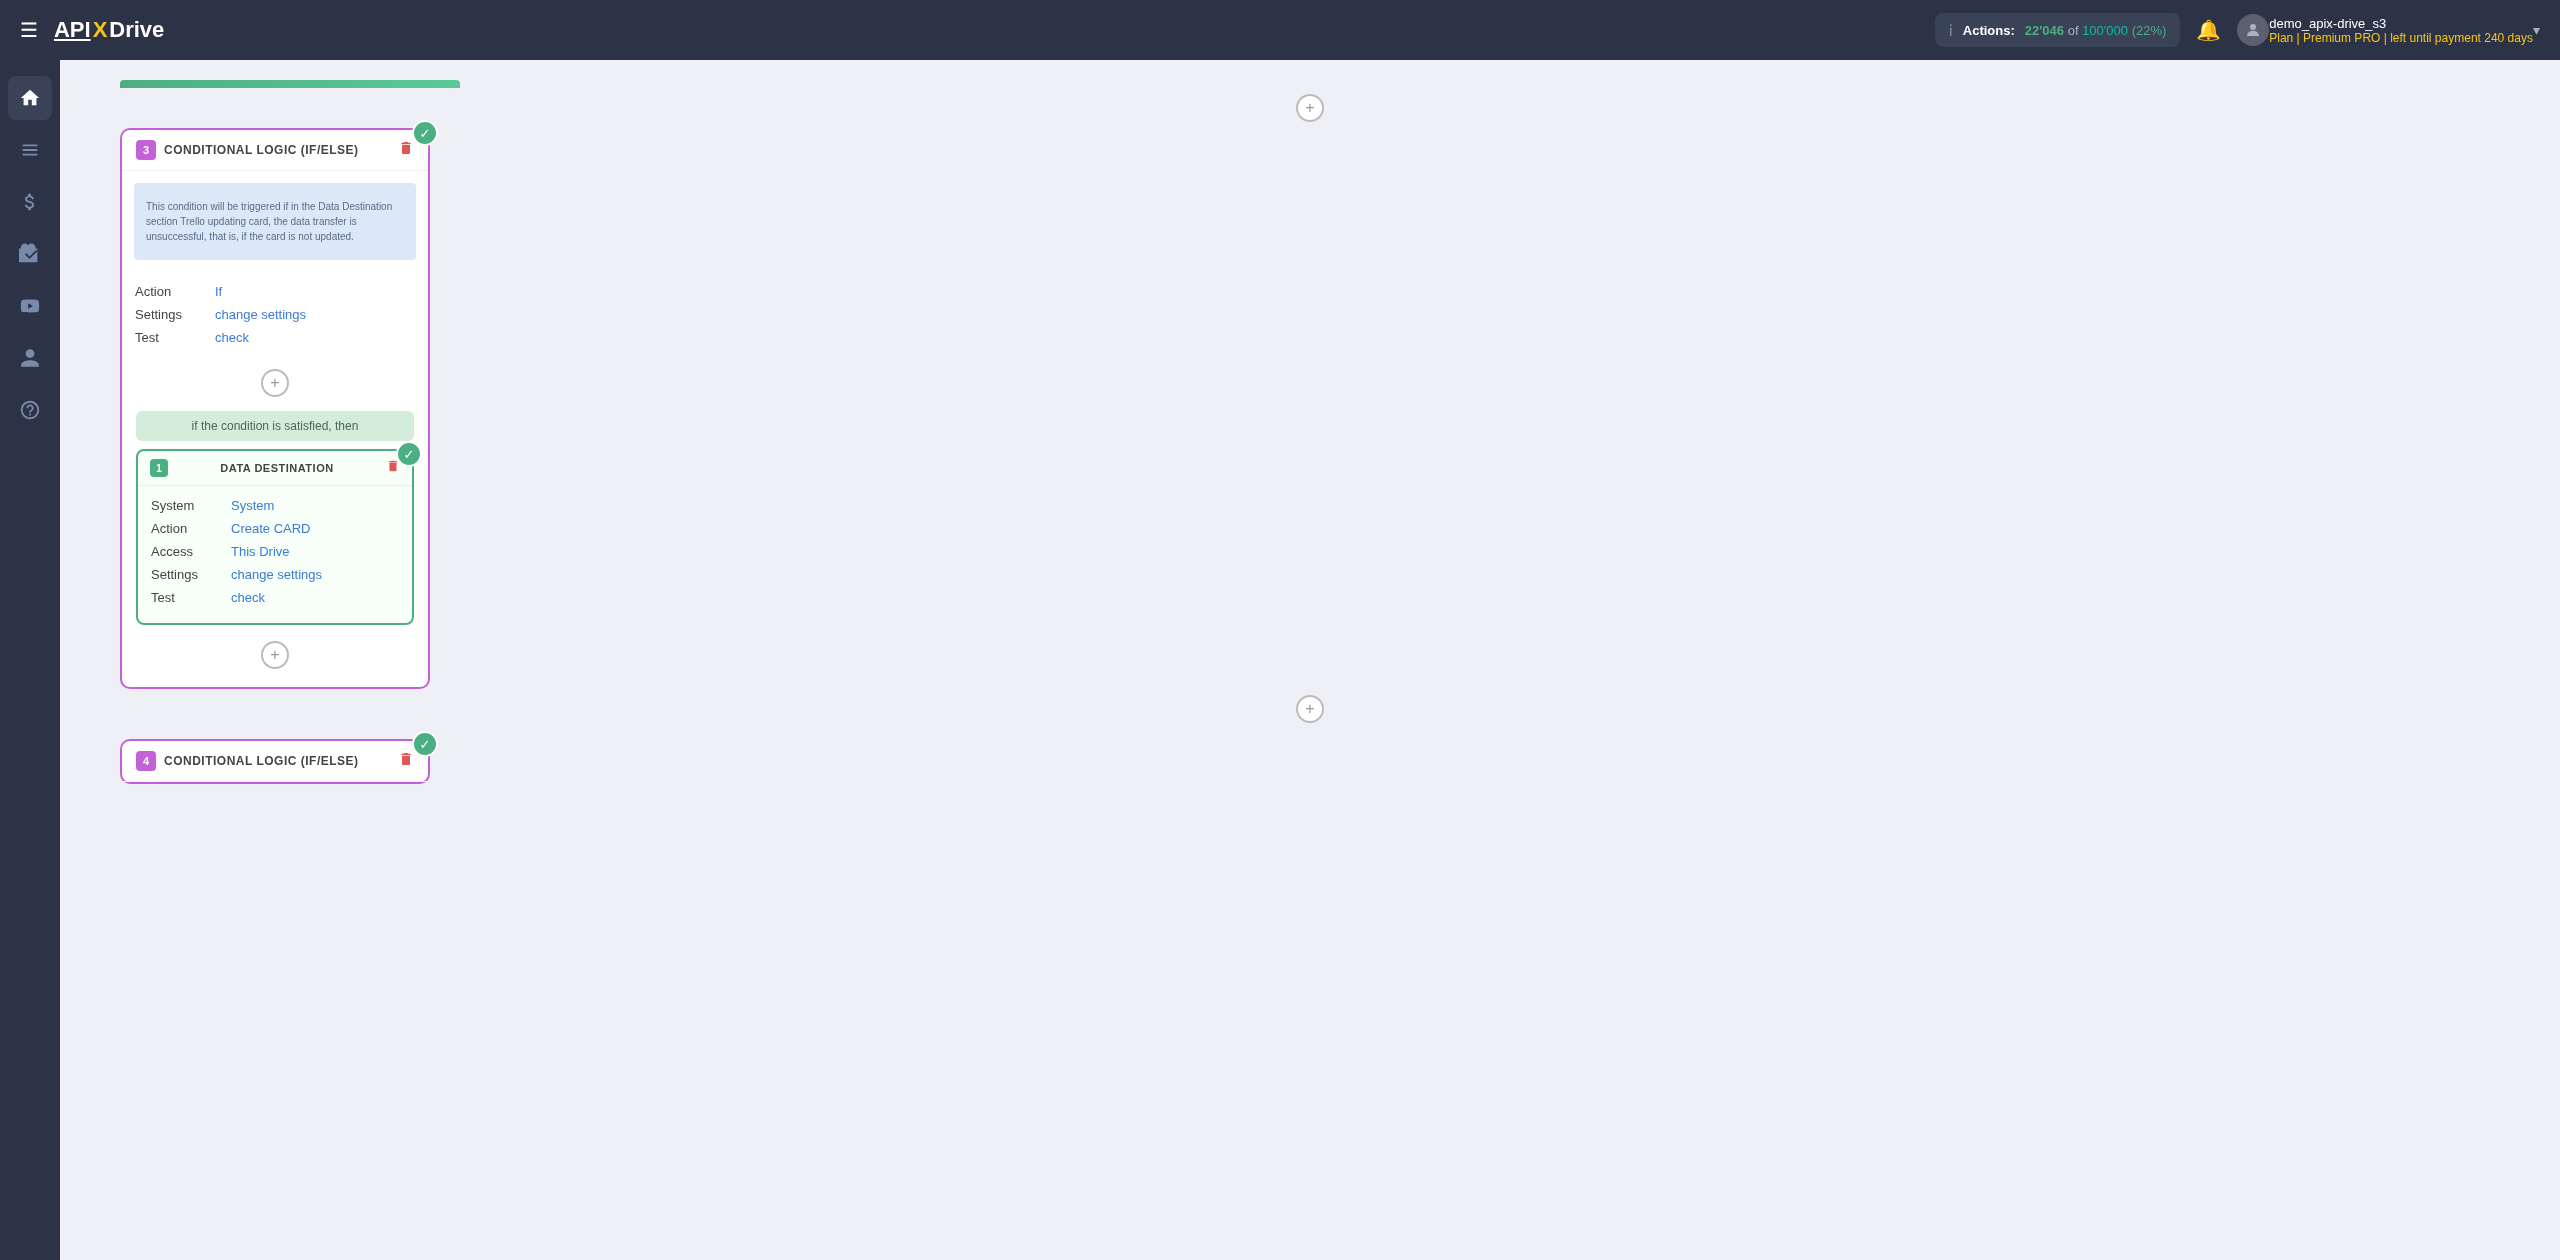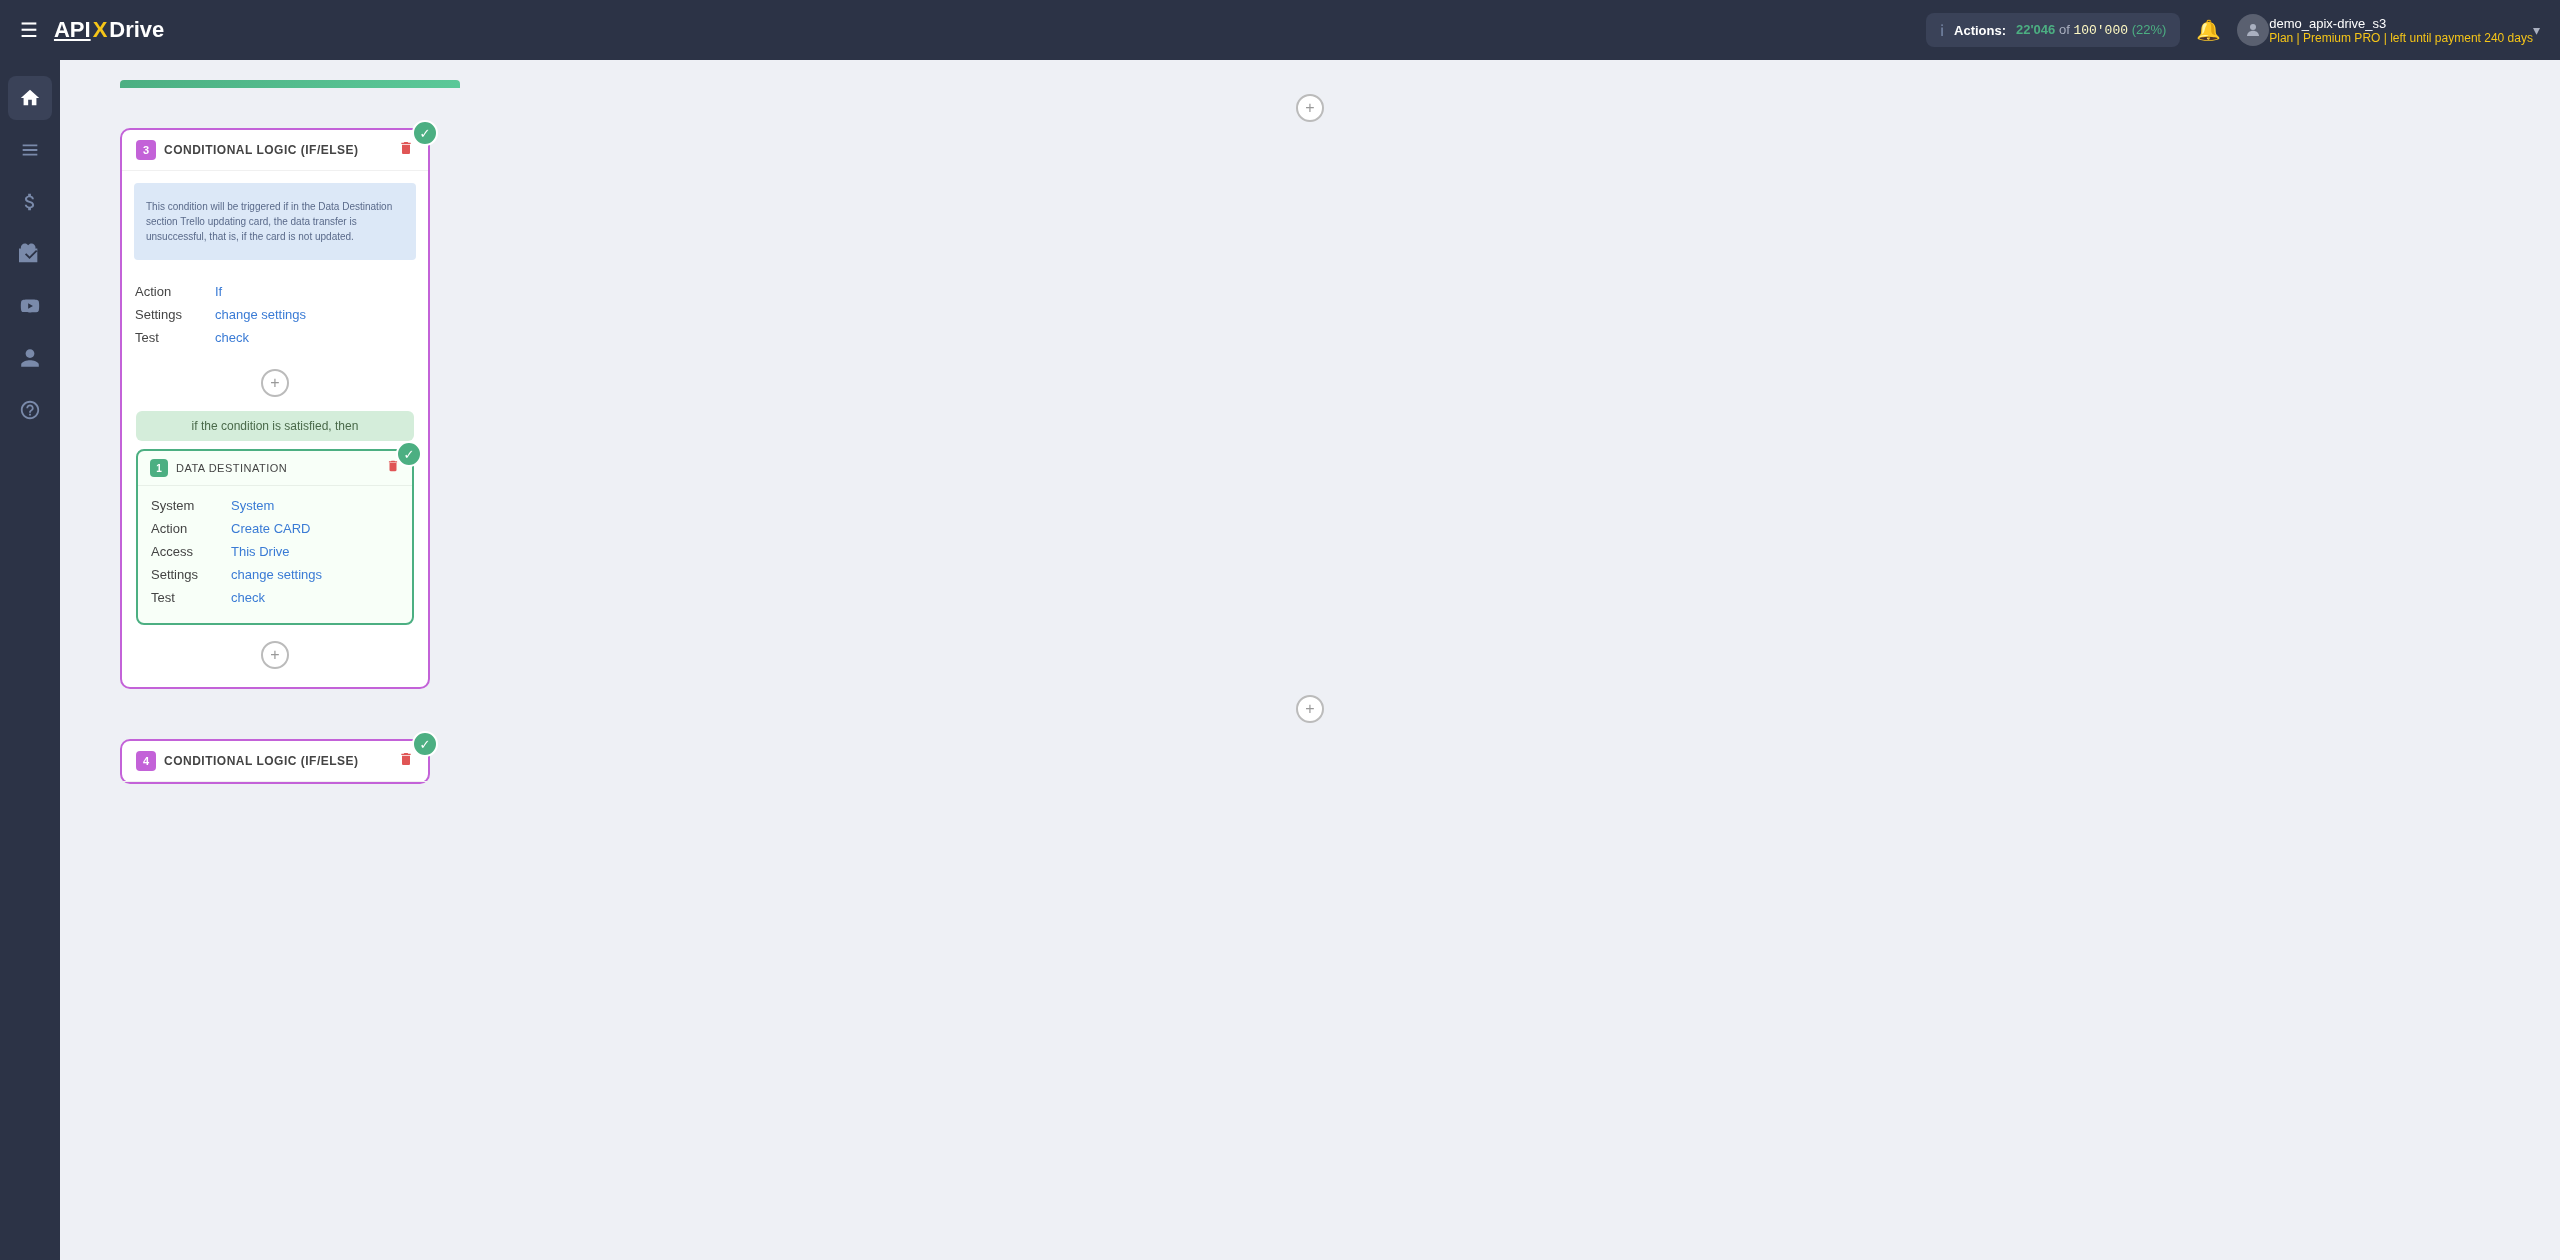--- a/index.html
+++ b/index.html
@@ -55,21 +55,21 @@
     .actions-badge .actions-label {
       color: #fff;
       font-size: 13px;
       font-weight: 600;
     }
     .actions-badge .actions-count {
       color: #aab0c0;
       font-size: 13px;
     }
     .actions-badge .actions-count .current { color: #4caf82; font-weight: 600; }
-    .actions-badge .actions-count .total { color: #fef9c3; font-family: Liberation Mono, monospace; }
+    .actions-badge .actions-count .total { color: #14b8a6; }
     .actions-badge .actions-count .pct { color: #4caf82; }
     .bell-icon { color: #aab0c0; font-size: 20px; cursor: pointer; }
     .user-area {
       display: flex;
       align-items: center;
     }
     .user-avatar {
       width: 32px; height: 32px;
       background: #5a6070;
       border-radius: 50%;
@@ -268,25 +268,26 @@
       width: 18px; height: 18px;
       border-radius: 4px;
       background: #4caf82;
       color: #fff;
       font-size: 10px;
       font-weight: 700;
       display: flex; align-items: center; justify-content: center;
     }
     .inner-block-title {
       font-size: 11px;
-      font-weight: 400;
+      font-weight: 700;
       color: #444;
       letter-spacing: 0.5px;
       text-transform: uppercase;
       flex: 1;
+      text-align: center;
     }
 
     
     .bottom-connector {
       display: flex;
       flex-direction: column;
       align-items: center;
       padding: 8px 0;
     }
 

